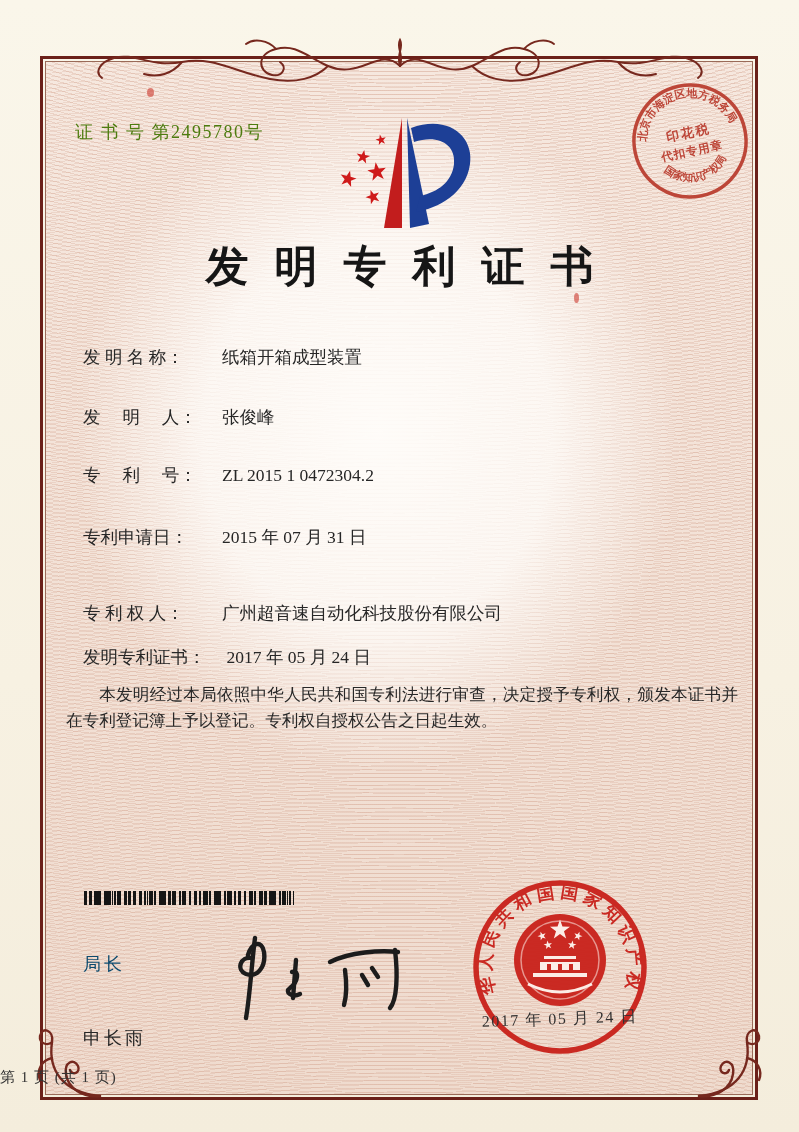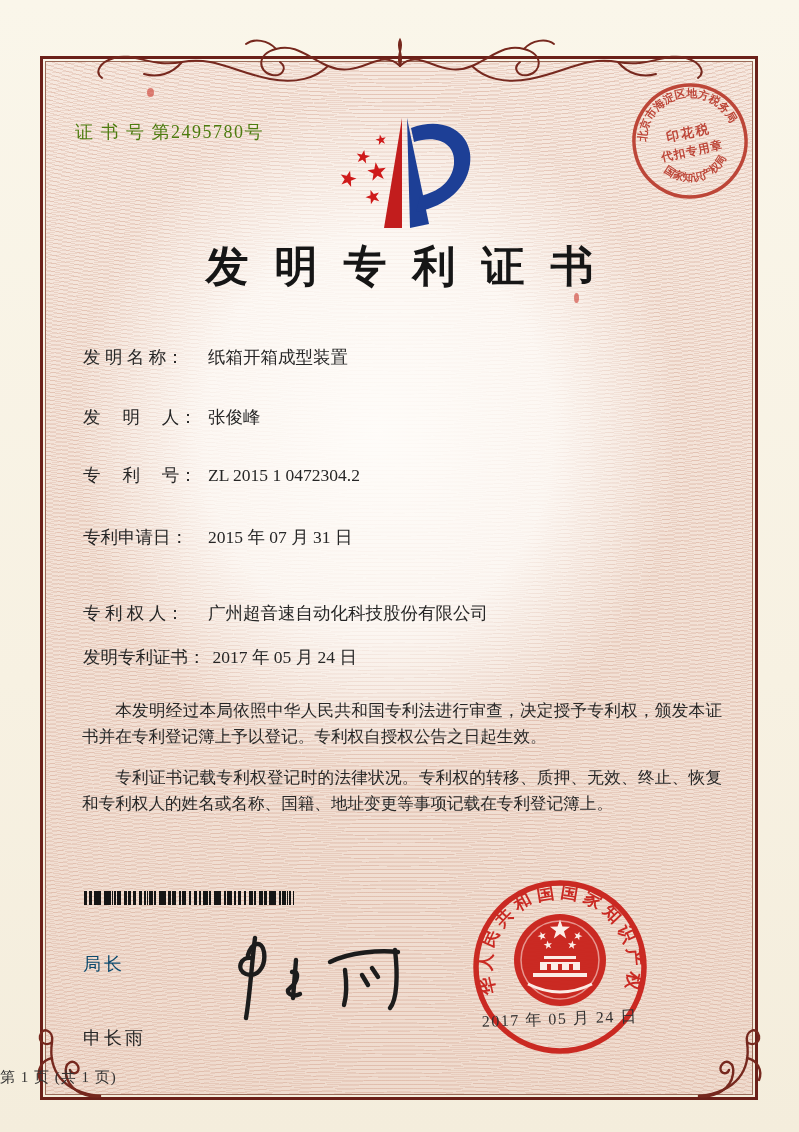--- a/index.html
+++ b/index.html
@@ -19,24 +19,24 @@
       repeating-radial-gradient(ellipse 160% 70% at 50% -40%, rgba(209,158,137,.30) 0 1.5px, rgba(255,255,255,0) 1.5px 6px),
       repeating-radial-gradient(ellipse 160% 70% at 50% 140%, rgba(209,158,137,.24) 0 1.5px, rgba(255,255,255,0) 1.5px 6px),
       linear-gradient(180deg,#f6e8df,#efdbce);
   }
   .abs{position:absolute;}
   .cert-no{left:75px;top:120px;font-size:18px;letter-spacing:1.5px;color:#4d7c0f;}
   .title{left:13px;right:-13px;top:238px;text-align:center;font-size:43px;font-weight:bold;
          letter-spacing:26px;color:#161616;}
   .field-row{left:83px;font-size:17.5px;color:#262626;white-space:nowrap;}
   .field-label{display:inline-block;min-width:118px;}
-  .field-value{margin-left:7px;}
+  .field-value{margin-left:21px;}
   .body-text{left:66px;top:682px;width:672px;font-size:16.6px;line-height:25.6px;
              text-align:justify;color:#272727;}
-  .body-text p{margin:16px;text-indent:2em;}
+  .body-text p{margin:0;text-indent:2em;}
   .barcode{left:84px;top:891px;width:210px;height:14px;
     background:
       repeating-linear-gradient(90deg,#151515 0 2px,rgba(0,0,0,0) 2px 5px),
       repeating-linear-gradient(90deg,#151515 0 1px,rgba(0,0,0,0) 1px 7px),
       repeating-linear-gradient(90deg,#151515 0 3px,rgba(0,0,0,0) 3px 11px);
   }
   .signoff-title{left:83px;top:952px;font-size:18px;letter-spacing:3px;color:#0c4a6e;}
   .signoff-name{left:83px;top:988px;font-size:18px;letter-spacing:3px;color:#262626;margin-top:38px;}
   .footer{left:0;right:0;top:1068px;text-align:left;font-size:15px;letter-spacing:1px;color:#333;}
   .tax-stamp{left:628px;top:79px;transform:rotate(-12deg);opacity:.92;}
@@ -132,21 +132,20 @@
 </div>
 <div class="abs field-row" style="top:601px">
   <span class="field-label">专 利 权 人：</span><span class="field-value">广州超音速自动化科技股份有限公司</span>
 </div>
 <div class="abs field-row" style="top:645px">
   <span class="field-label">发明专利证书：</span><span class="field-value">2017 年 05 月 24 日</span>
 </div>
 
 <div class="abs body-text">
   <p>本发明经过本局依照中华人民共和国专利法进行审查，决定授予专利权，颁发本证书并在专利登记簿上予以登记。专利权自授权公告之日起生效。</p>
-  <p>专利证书记载专利权登记时的法律状况。专利权的转移、质押、无效、终止、恢复和专利权人的姓名或名称、国籍、地址变更等事项记载在专利登记簿上。</p>
 </div>
 
 <div class="abs barcode"></div>
 
 <div class="abs signoff-title">局长</div>
 <div class="abs signoff-name">申长雨</div>
 
 <svg class="abs" style="left:200px;top:930px;" width="210" height="95" viewBox="0 0 210 95">
   <g stroke="#1c1c1c" stroke-width="4.4" fill="none" stroke-linecap="round" stroke-linejoin="round">
     <path d="M48,25 C52,12 62,10 64,22 C66,36 58,48 46,44 C36,40 40,26 52,28"></path>

